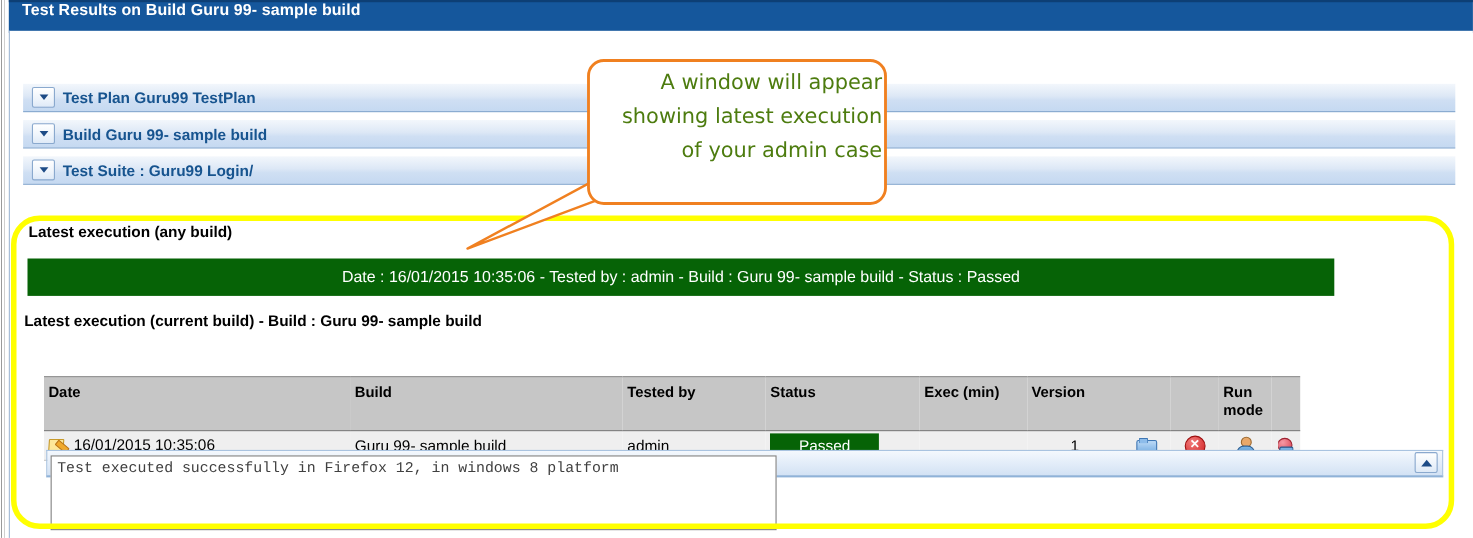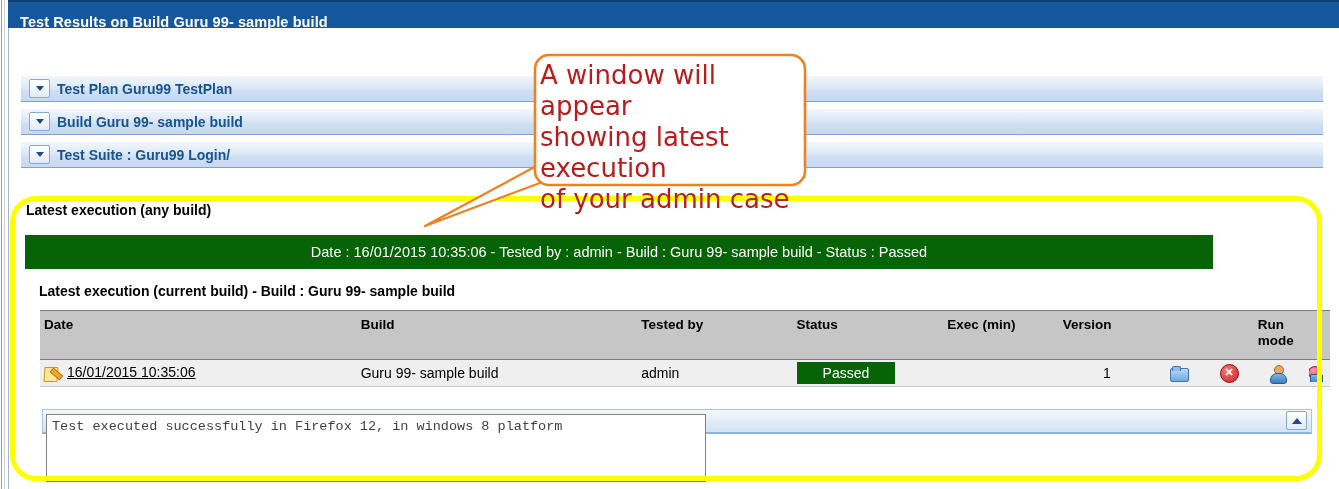--- a/index.html
+++ b/index.html
@@ -13,21 +13,21 @@
 
   
   #window{
     position:absolute;left:0;top:0;width:1339px;height:489px;
     background:#ffffff;
   }
   .titlebar{
     position:absolute;left:8px;top:0;right:0;height:28px;
     background:#15579c;
     border-top:2px solid #0d3f75;
-    display:flex;align-items:flex-end;
+    display:flex;align-items:flex-start;
   }
   .titlebar .title{
     color:#ffffff;font-size:14.5px;font-weight:bold;
     padding-left:12px;letter-spacing:.1px;
     white-space:nowrap;
   }
   
   .gutter{
     position:absolute;left:0;top:0;width:8px;height:489px;
     background:linear-gradient(to right,#ffffff 0,#ffffff 1px,#9a9a9a 1px,#9a9a9a 2px,#ffffff 2px,#ffffff 4px,#cfcfcf 4px,#cfcfcf 5px,#ffffff 5px,#ffffff 8px);
@@ -92,27 +92,27 @@
     font-size:14px;font-weight:bold;color:#000;
   }
   .greenbar{
     position:absolute;left:25px;top:235px;width:1188px;height:34px;
     background:#066306;
     color:#ffffff;font-size:14.5px;
     display:flex;align-items:center;justify-content:center;
     z-index:3;
   }
   .subhead{
-    position:absolute;left:39px;top:283px;
+    position:absolute;left:22px;top:283px;
     font-size:14px;font-weight:bold;color:#000;
   }
 
   
   .results{
-    position:absolute;left:40px;top:310px;width:1290px;
+    position:absolute;left:40px;top:342px;width:1142px;
     border-collapse:collapse;
     font-size:14px;
   }
   .results th{
     background:#c6c6c6;
     border-top:1px solid #7d7d7d;
     border-bottom:1px solid #7d7d7d;
     font-weight:bold;font-size:13.5px;color:#000;
     text-align:left;
     height:42px;vertical-align:top;
@@ -221,23 +221,23 @@
     border:5px solid #ffff00;border-radius:26px;
     box-sizing:border-box;
     pointer-events:none;z-index:5;
   }
 
   
   #callout{position:absolute;left:0;top:0;width:1339px;height:489px;
            pointer-events:none;z-index:9;}
   .callout-text{
     position:absolute;left:540px;top:60px;width:262px;
-    text-align:left;
+    text-align:right;
     font-family:"DejaVu Sans", sans-serif;
-    font-size:26px;color:#b91c1c;
+    font-size:19px;color:#4d7c0f;
     line-height:31px;
     z-index:10;pointer-events:none;
   }
 </style>
 </head>
 <body>
 
 <div id="window">
 
   <div class="gutter"></div>

